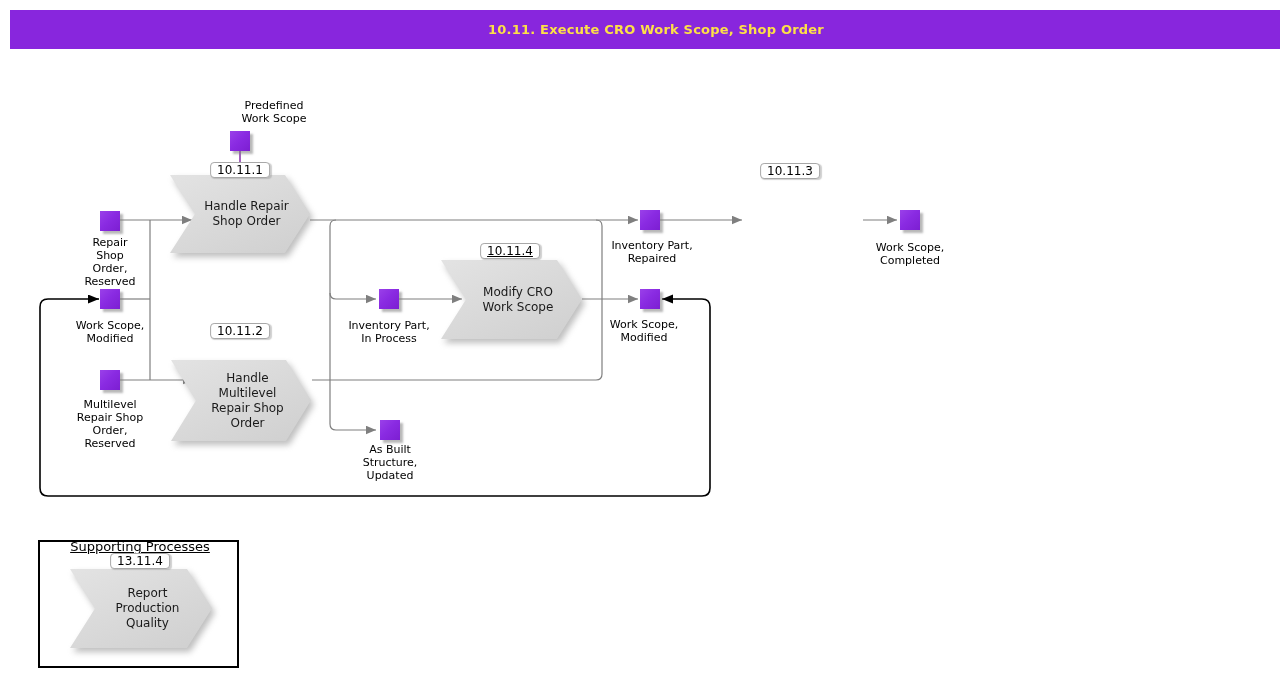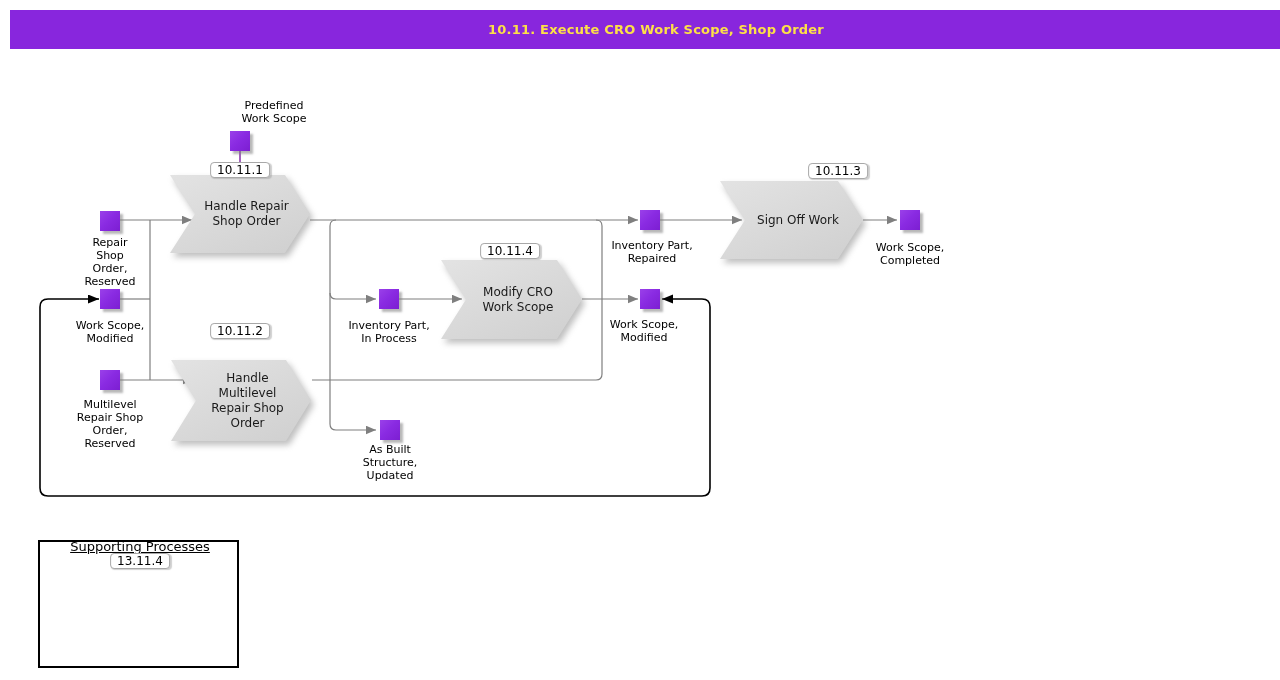--- a/index.html
+++ b/index.html
@@ -99,26 +99,23 @@
 Multilevel
 Repair Shop
 Order</div>
   </div>
   <div class="pid" style="left:240px;top:323px;">10.11.2</div>
 
   <div class="chev-wrap" style="left:441px;top:260px;width:141px;height:79px;">
     <div class="chev">Modify CRO
 Work Scope</div>
   </div>
-  <div class="pid" style="left:510px;top:243px;">10.11.4</div>
+  <div class="pid" style="left:510px;top:243px;text-decoration:underline;">10.11.4</div>
 
-  <div class="chev-wrap" style="left:720px;top:181px;width:143px;height:78px;">
-    <div class="chev">Sign Off Work</div>
-  </div>
-  <div class="pid" style="left:790px;top:163px;margin-left:48px;">10.11.3</div>
+  <div class="pid" style="left:790px;top:163px;">10.11.3</div>
 
   <div class="art" style="left:230px;top:131px;"></div>
   <div class="nlabel" style="left:239px;top:99px;margin-left:35px;">Predefined
 Work Scope</div>
 
   <div class="art" style="left:100px;top:211px;"></div>
   <div class="nlabel" style="left:110px;top:236px;">Repair
 Shop
 Order,
 Reserved</div>
@@ -150,14 +147,19 @@
   <div class="nlabel" style="left:644px;top:318px;">Work Scope,
 Modified</div>
 
   <div class="art" style="left:900px;top:210px;"></div>
   <div class="nlabel" style="left:910px;top:241px;">Work Scope,
 Completed</div>
 
   <div class="supbox"></div>
   <div class="suptitle">Supporting Processes</div>
   <div class="pid" style="left:140px;top:553px;">13.11.4</div>
+  <div class="chev-wrap" style="left:70px;top:569px;width:142px;height:79px;">
+    <div class="chev">Report
+Production
+Quality</div>
+  </div>
 
 </div>
 
 </body></html>

